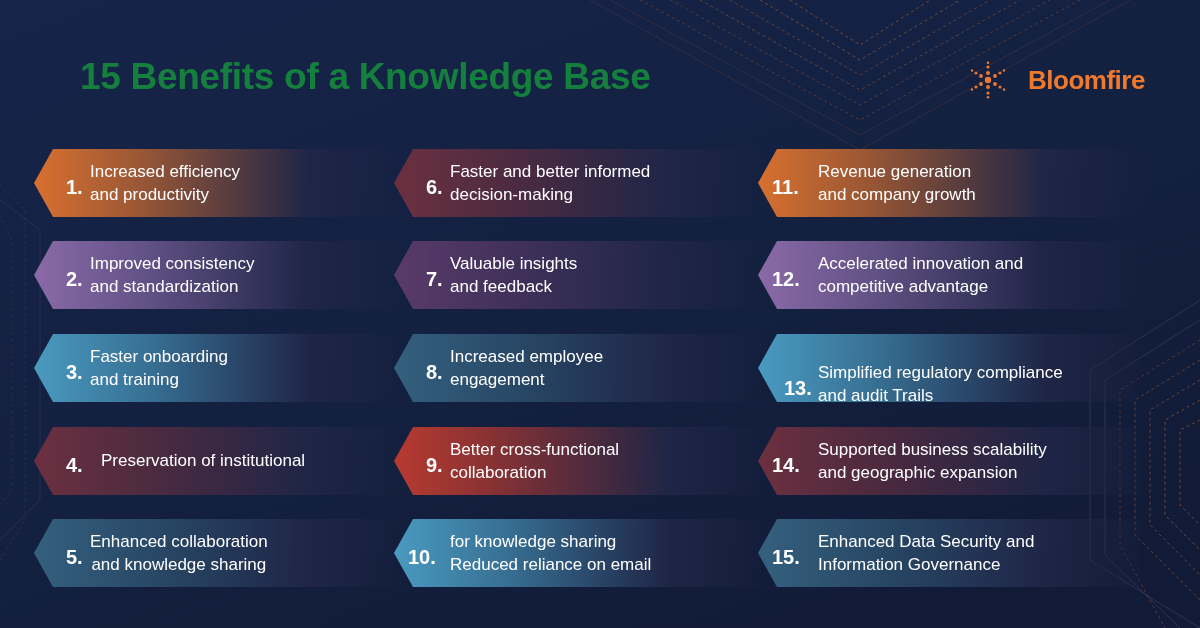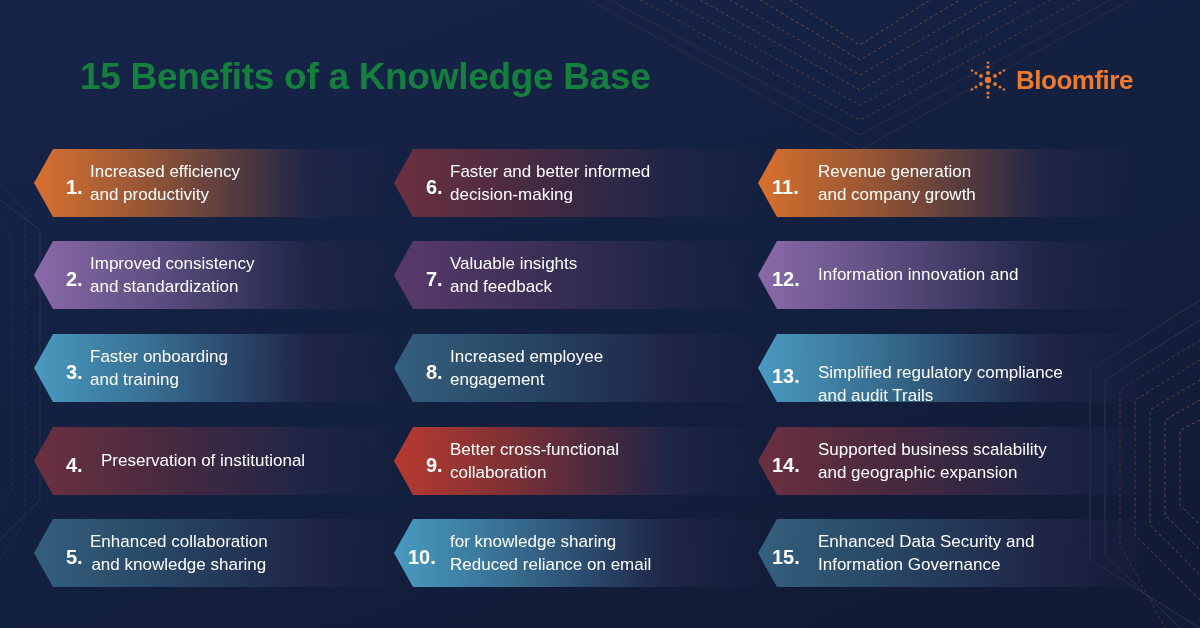--- a/index.html
+++ b/index.html
@@ -9,21 +9,21 @@
       font-family: "Liberation Sans", sans-serif;
     }
     .bg-lines { position: absolute; inset: 0; pointer-events: none; }
     .title {
       position: absolute; left: 80px; top: 56px;
       color: #15803d; font-weight: 700; font-size: 37px; letter-spacing: -0.3px;
       font-family: "Liberation Sans", sans-serif;
     }
     .logo {
       position: absolute; left: 970px; top: 62px; height: 36px;
-      display: flex; align-items: center; gap: 10px;
+      display: flex; align-items: center; gap: 22px;
     }
     .logo-text {
       color: #ef7a2e; font-weight: 700; font-size: 26px; letter-spacing: -0.5px;
       font-family: "Liberation Sans", sans-serif;
     }
     .card {
       position: absolute; height: 68px;
       clip-path: polygon(19px 0, 100% 0, 100% 100%, 19px 100%, 0 50%);
       display: flex; align-items: center;
     }
@@ -168,25 +168,26 @@
     <div class="card" style="left: 758px; top: 149px; width: 382px; background: linear-gradient(90deg, rgb(216, 112, 47) 0%, rgba(216, 112, 47, 0.667) 30%, rgba(33, 38, 72, 0.85) 75%, rgba(24, 32, 62, 0.2) 100%);">
       <span class="num" style="left: 14px; margin-top: 4px;">11.</span>
       <div class="label" style="left: 60px;">
         <div>Revenue generation</div>
         <div>and company growth</div>
       </div>
     </div>
     <div class="card" style="left: 758px; top: 241px; width: 382px; background: linear-gradient(90deg, rgb(138, 106, 168) 0%, rgba(138, 106, 168, 0.667) 30%, rgba(33, 38, 72, 0.85) 75%, rgba(24, 32, 62, 0.2) 100%);">
       <span class="num" style="left: 14px; margin-top: 4px;">12.</span>
       <div class="label" style="left: 60px;">
-        <div>Information innovation and</div>
+        <div>Accelerated innovation and</div>
+        <div>competitive advantage</div>
       </div>
     </div>
     <div class="card" style="left: 758px; top: 334px; width: 382px; background: linear-gradient(90deg, rgb(74, 154, 192) 0%, rgba(74, 154, 192, 0.667) 30%, rgba(33, 38, 72, 0.85) 75%, rgba(24, 32, 62, 0.2) 100%);">
-      <span class="num" style="left: 14px; margin-top: 8px; text-align: center;">13.</span>
+      <span class="num" style="left: 26px; margin-top: 20px; text-align: center;">13.</span>
       <div class="label" style="left: 60px; margin-top: 16px;">
         <div>Simplified regulatory compliance</div>
         <div>and audit Trails</div>
       </div>
     </div>
     <div class="card" style="left: 758px; top: 427px; width: 382px; background: linear-gradient(90deg, rgb(108, 48, 64) 0%, rgba(108, 48, 64, 0.667) 30%, rgba(33, 38, 72, 0.85) 75%, rgba(24, 32, 62, 0.2) 100%);">
       <span class="num" style="left: 14px; margin-top: 4px;">14.</span>
       <div class="label" style="left: 44px; margin-left: 16px;">
         <div>Supported business scalability</div>
         <div>and geographic expansion</div>

